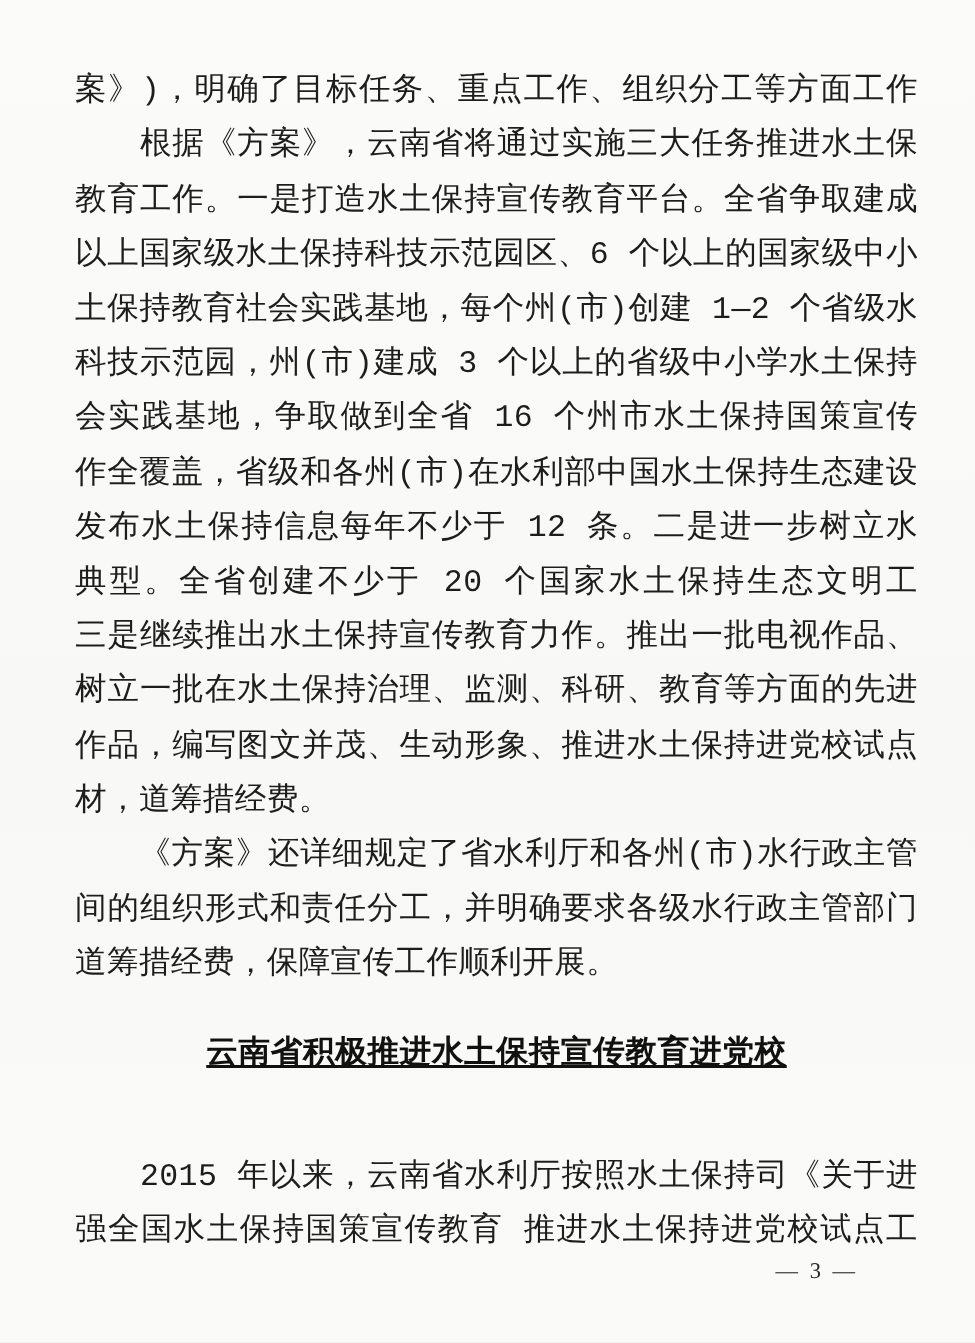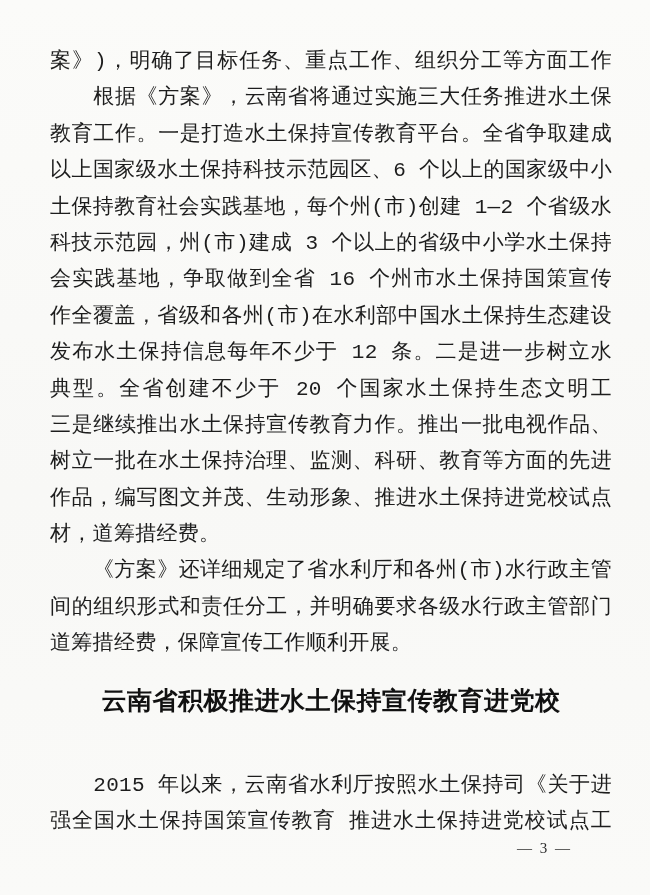--- a/index.html
+++ b/index.html
@@ -38,25 +38,26 @@
     text-align: justify;
     text-align-last: justify;
     text-justify: inter-character;
   }
   .section-title {
     position: absolute;
     left: 50px;
     top: 684px;
     width: 562px;
     text-align: center;
-    font-size: 25px;
+    font-size: 21px;
     line-height: 34px;
     font-weight: bold;
     color: #111111;
     letter-spacing: 0.5px;
+    text-decoration: underline;
   }
   .continuation-block {
     position: absolute;
     left: 50px;
     top: 768px;
     width: 562px;
   }
   .footer {
     position: absolute;
     left: 50px;

